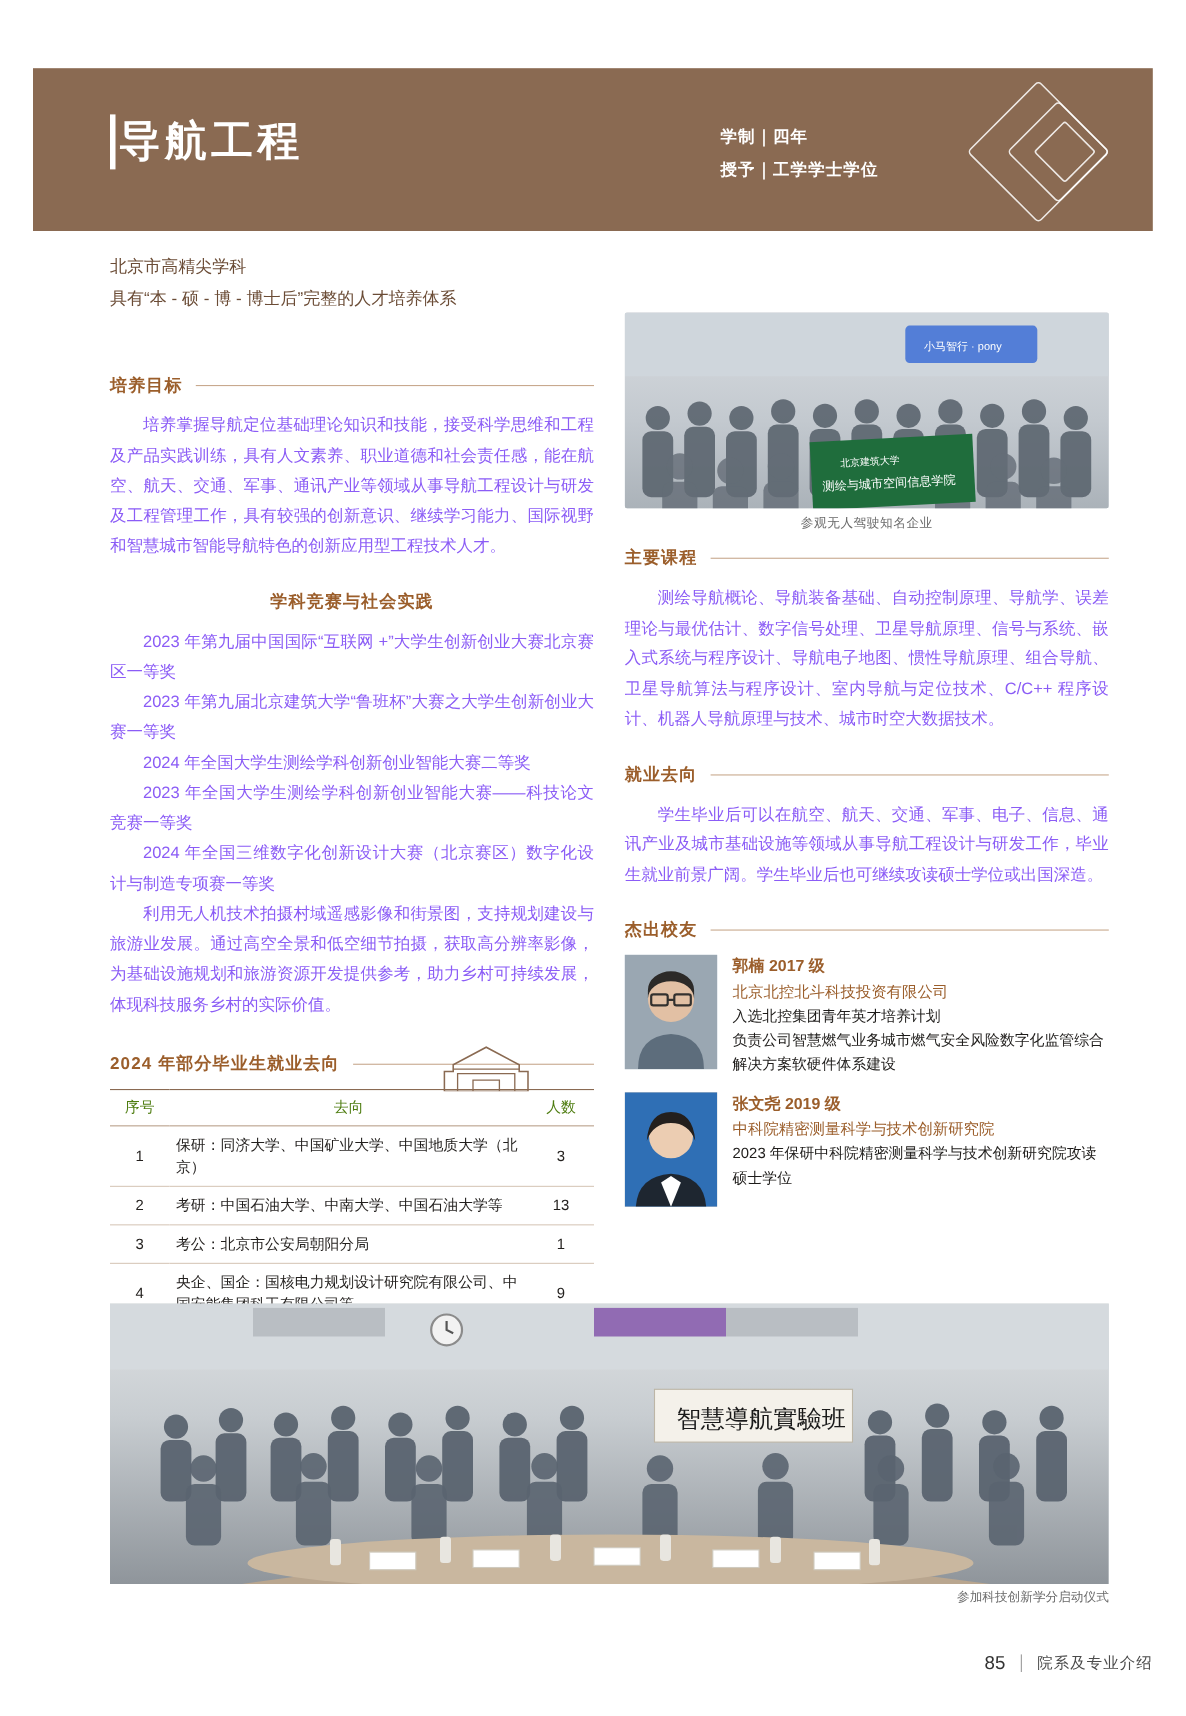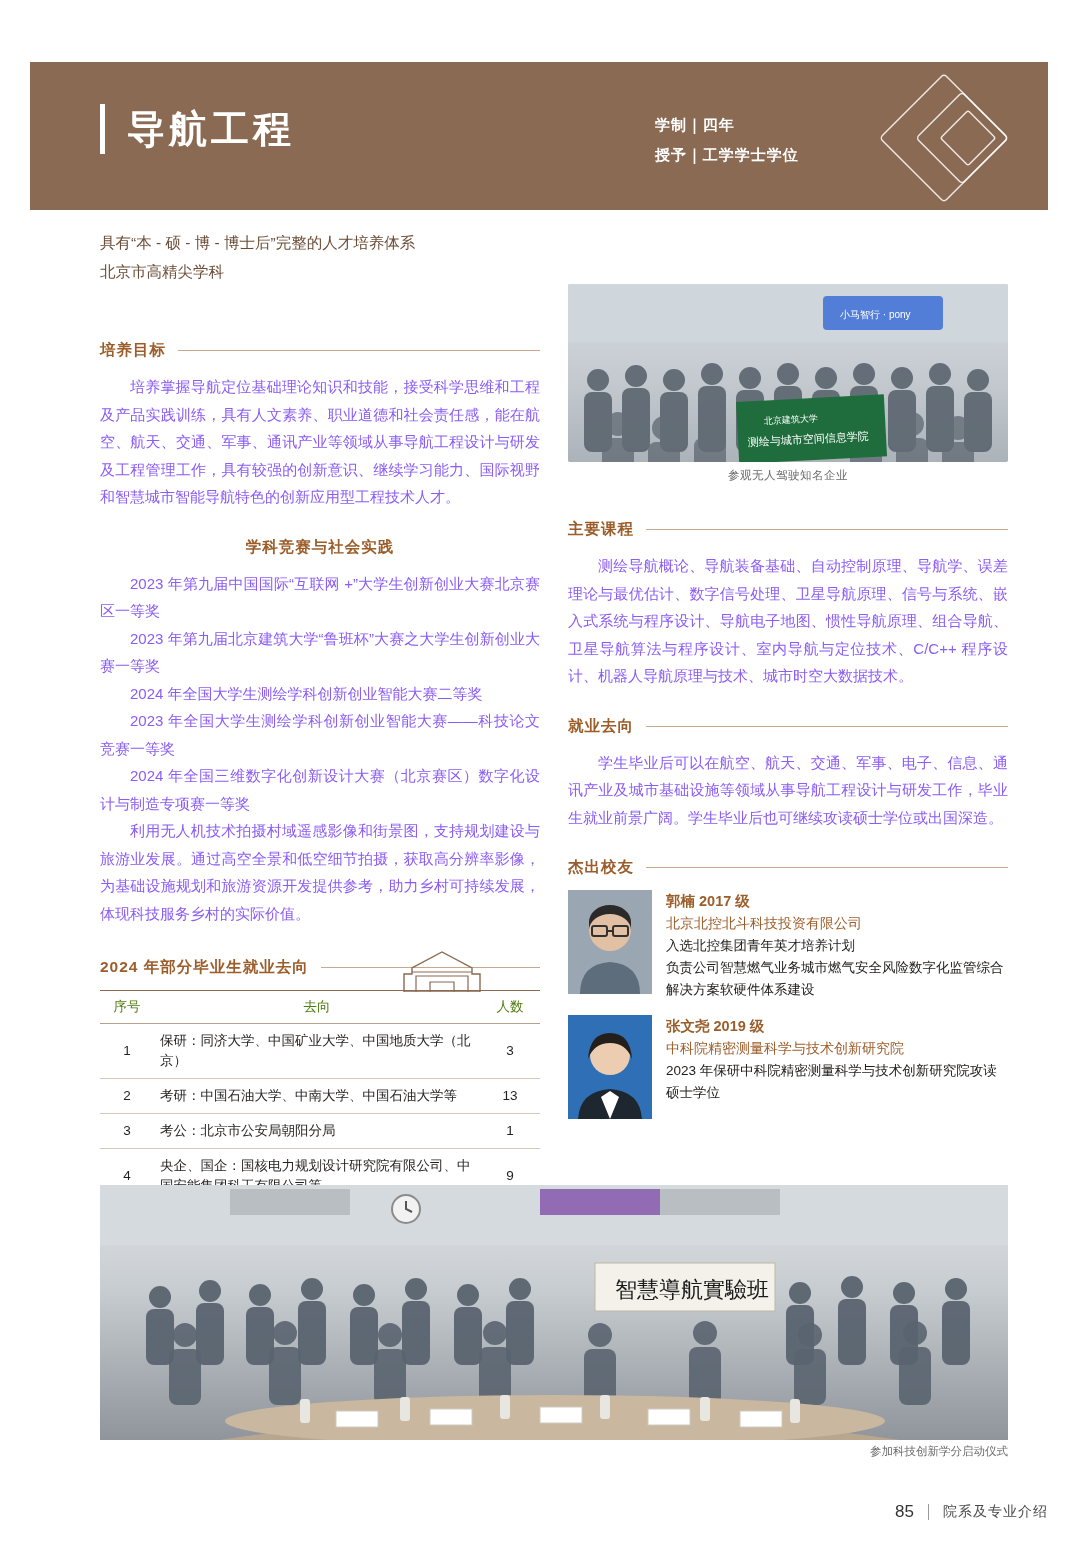--- a/index.html
+++ b/index.html
@@ -32,21 +32,21 @@
     background: #8a6a52;
   }
   .banner-title {
     position: absolute;
     left: 70px;
     top: 42px;
     font-size: 38px;
     font-weight: bold;
     color: #ffffff;
     letter-spacing: 4px;
-    padding-left: 22px;
+    padding-left: 3px;
     border-left: 5px solid #ffffff;
     line-height: 50px;
   }
   .banner-meta {
     position: absolute;
     left: 625px;
     top: 48px;
     color: #ffffff;
     font-size: 15px;
     line-height: 30px;
@@ -278,22 +278,22 @@
       <div>授予｜工学学士学位</div>
     </div>
     <div class="banner-deco">
       <div class="d1"></div>
         <div class="d2"></div>
         <div class="d3"></div>
     </div>
   </div>
 
   <div class="subtitles">
+    <div>北京市高精尖学科</div>
     <div>具有“本 - 硕 - 博 - 博士后”完整的人才培养体系</div>
-    <div>北京市高精尖学科</div>
   </div>
 
   <div class="col-left">
 
     <div class="sec-head">
       <span>培养目标</span>
       <span class="line"></span>
     </div>
     <p class="para">培养掌握导航定位基础理论知识和技能，接受科学思维和工程及产品实践训练，具有人文素养、职业道德和社会责任感，能在航空、航天、交通、军事、通讯产业等领域从事导航工程设计与研发及工程管理工作，具有较强的创新意识、继续学习能力、国际视野和智慧城市智能导航特色的创新应用型工程技术人才。</p>
 
@@ -415,21 +415,21 @@
 
         <g>
           <rect x="168" y="118" width="148" height="62" fill="#1f6d3c" transform="rotate(-3 168 118)"></rect>
           <text x="196" y="140" font-size="9" fill="#ffffff" transform="rotate(-3 196 140)" font-family="'Liberation Sans',sans-serif">北京建筑大学</text>
           <text x="180" y="162" font-size="11" fill="#ffffff" transform="rotate(-3 180 162)" font-family="'Liberation Sans',sans-serif">测绘与城市空间信息学院</text>
         </g>
       </svg>
     </div>
     <div class="cap">参观无人驾驶知名企业</div>
 
-    <div class="sec-head" style="margin-top:36px;">
+    <div class="sec-head" style="margin-top:14px;">
       <span>主要课程</span>
       <span class="line"></span>
     </div>
     <p class="para">测绘导航概论、导航装备基础、自动控制原理、导航学、误差理论与最优估计、数字信号处理、卫星导航原理、信号与系统、嵌入式系统与程序设计、导航电子地图、惯性导航原理、组合导航、卫星导航算法与程序设计、室内导航与定位技术、C/C++ 程序设计、机器人导航原理与技术、城市时空大数据技术。</p>
 
     <div class="sec-head" style="margin-top:26px;">
       <span>就业去向</span>
       <span class="line"></span>
     </div>
     <p class="para">学生毕业后可以在航空、航天、交通、军事、电子、信息、通讯产业及城市基础设施等领域从事导航工程设计与研发工作，毕业生就业前景广阔。学生毕业后也可继续攻读硕士学位或出国深造。</p>

